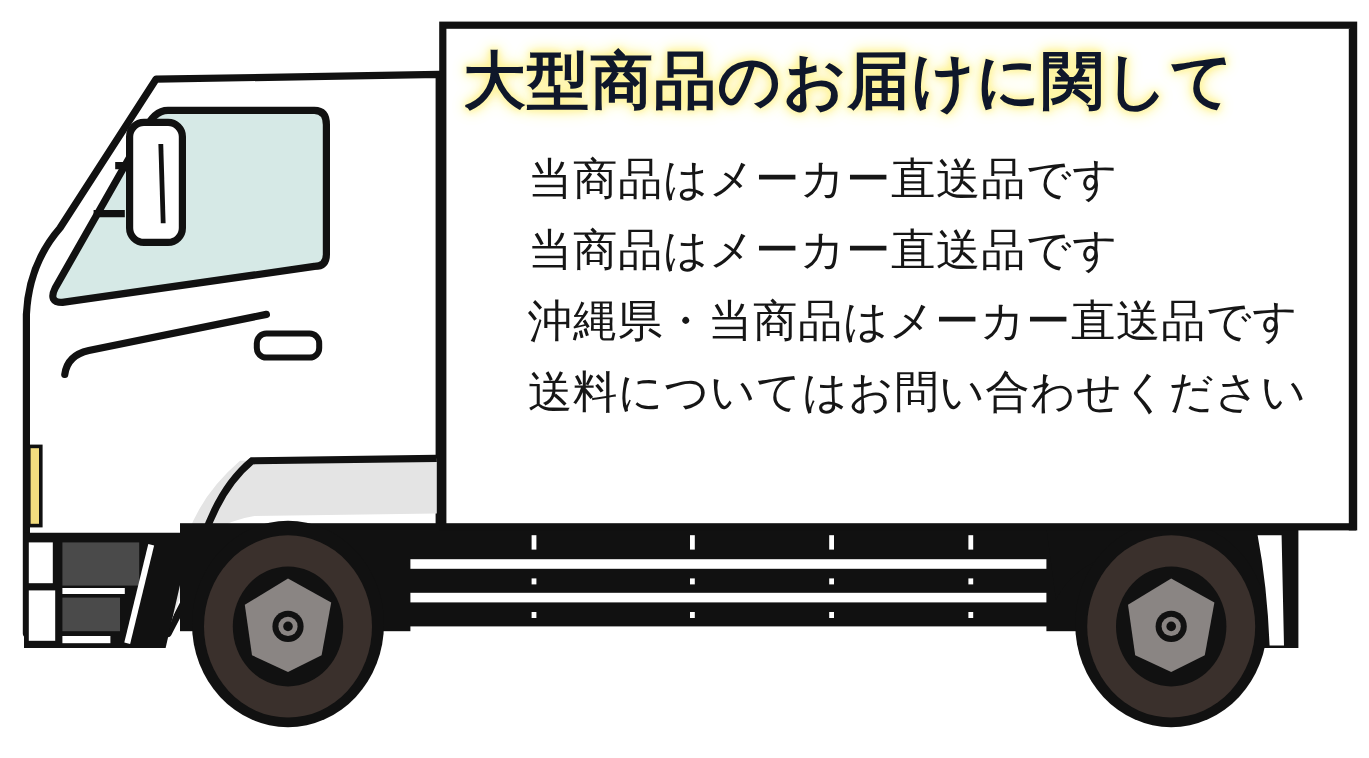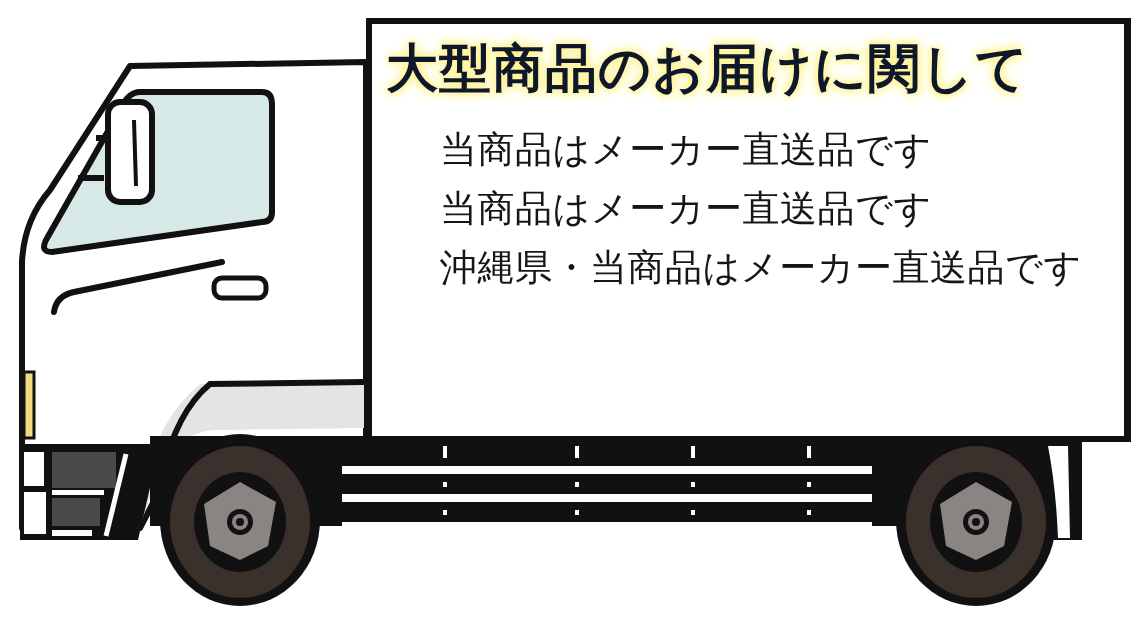--- a/index.html
+++ b/index.html
@@ -135,16 +135,17 @@
     <rect x="369" y="21" width="759" height="418" fill="#ffffff" stroke="#111" stroke-width="6"></rect>
     <rect x="1124" y="24" width="6" height="418" fill="#111"></rect>
   </svg>
 
   <div class="sign">
     <div class="sign-title">大型商品のお届けに関して</div>
     <ul class="sign-lines">
       <li>当商品はメーカー直送品です</li>
       <li>当商品はメーカー直送品です</li>
       <li>沖縄県・当商品はメーカー直送品です</li>
+      <li>送料についてはお問い合わせください</li>
     </ul>
   </div>
 
 </div>
 
 </body></html>

